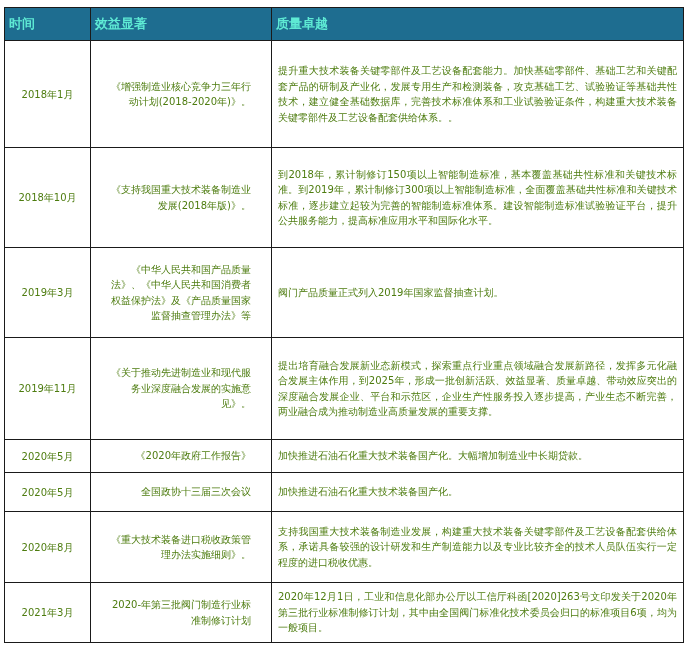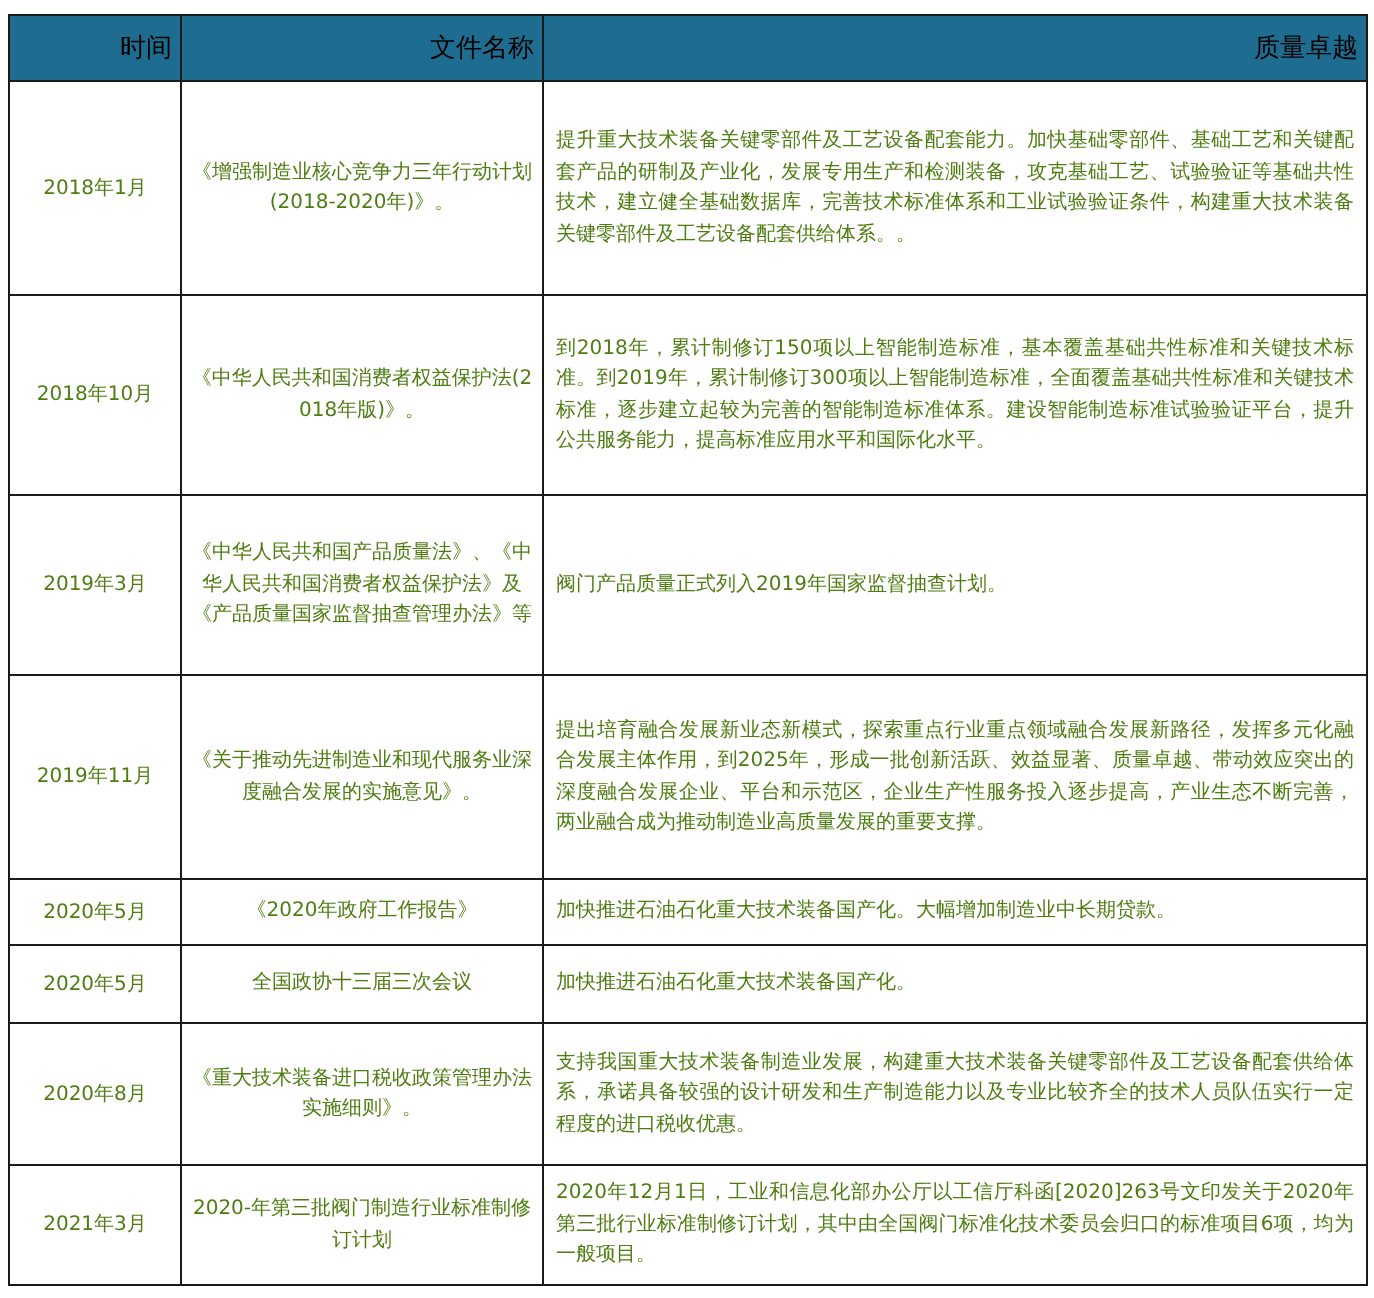--- a/index.html
+++ b/index.html
@@ -22,29 +22,29 @@
   .policy th, .policy td {
     border:1px solid #1a1a1a;
     font-size:10px;
     color:#4d7c0f;
     vertical-align:middle;
     box-sizing:border-box;
     word-break:break-all;
   }
   .policy thead th {
     background:#1e6d90;
-    color:#000000;
-    font-weight:normal;
+    color:#5eead4;
+    font-weight:bold;
     font-size:13px;
     height:33px;
-    text-align:right;
+    text-align:left;
     padding:0 4px;
   }
   .policy td.time  { text-align:center; padding:4px 2px; line-height:1.5; }
-  .policy td.file  { text-align:center;   padding:6px 4px; line-height:1.55; }
+  .policy td.file  { text-align:right;   padding:6px 20px; line-height:1.55; }
   .policy td.content { text-align:justify; padding:6px 6px; line-height:1.55; }
   
   .policy tbody tr:nth-child(1) { height:107px; }
   .policy tbody tr:nth-child(2) { height:100px; }
   .policy tbody tr:nth-child(3) { height:90px;  }
   .policy tbody tr:nth-child(4) { height:102px; }
   .policy tbody tr:nth-child(5) { height:33px;  }
   .policy tbody tr:nth-child(6) { height:39px;  }
   .policy tbody tr:nth-child(7) { height:71px;  }
   .policy tbody tr:nth-child(8) { height:60px;  }
@@ -55,33 +55,33 @@
 <div class="page">
   <table class="policy">
     <colgroup>
       <col class="c-time">
         <col class="c-file">
         <col class="c-content">
     </colgroup>
     <thead>
       <tr>
         <th>时间</th>
-        <th>文件名称</th>
+        <th>效益显著</th>
         <th>质量卓越</th>
       </tr>
     </thead>
     <tbody>
       <tr>
         <td class="time">2018年1月</td>
         <td class="file">《增强制造业核心竞争力三年行动计划(2018-2020年)》。</td>
         <td class="content">提升重大技术装备关键零部件及工艺设备配套能力。加快基础零部件、基础工艺和关键配套产品的研制及产业化，发展专用生产和检测装备，攻克基础工艺、试验验证等基础共性技术，建立健全基础数据库，完善技术标准体系和工业试验验证条件，构建重大技术装备关键零部件及工艺设备配套供给体系。。</td>
       </tr>
       <tr>
         <td class="time">2018年10月</td>
-        <td class="file">《中华人民共和国消费者权益保护法(2018年版)》。</td>
+        <td class="file">《支持我国重大技术装备制造业发展(2018年版)》。</td>
         <td class="content">到2018年，累计制修订150项以上智能制造标准，基本覆盖基础共性标准和关键技术标准。到2019年，累计制修订300项以上智能制造标准，全面覆盖基础共性标准和关键技术标准，逐步建立起较为完善的智能制造标准体系。建设智能制造标准试验验证平台，提升公共服务能力，提高标准应用水平和国际化水平。</td>
       </tr>
       <tr>
         <td class="time">2019年3月</td>
         <td class="file">《中华人民共和国产品质量法》、《中华人民共和国消费者权益保护法》及《产品质量国家监督抽查管理办法》等</td>
         <td class="content">阀门产品质量正式列入2019年国家监督抽查计划。</td>
       </tr>
       <tr>
         <td class="time">2019年11月</td>
         <td class="file">《关于推动先进制造业和现代服务业深度融合发展的实施意见》。</td>

